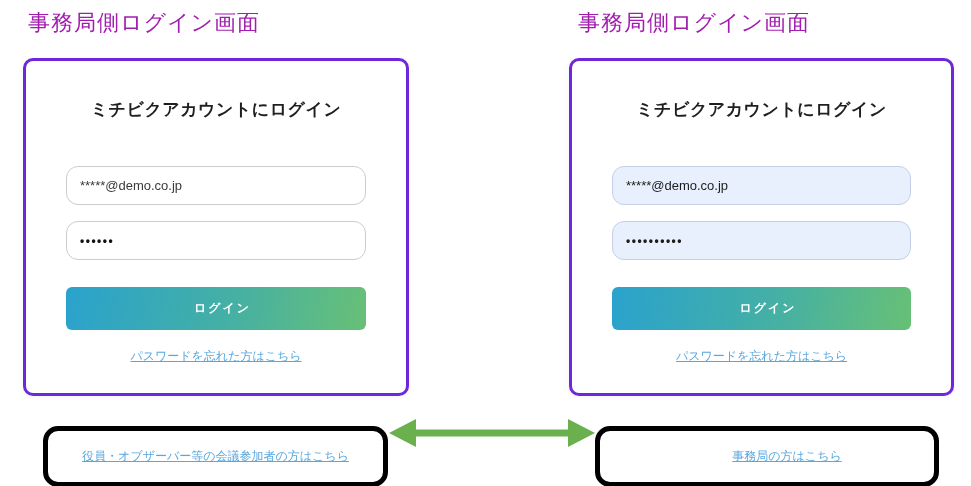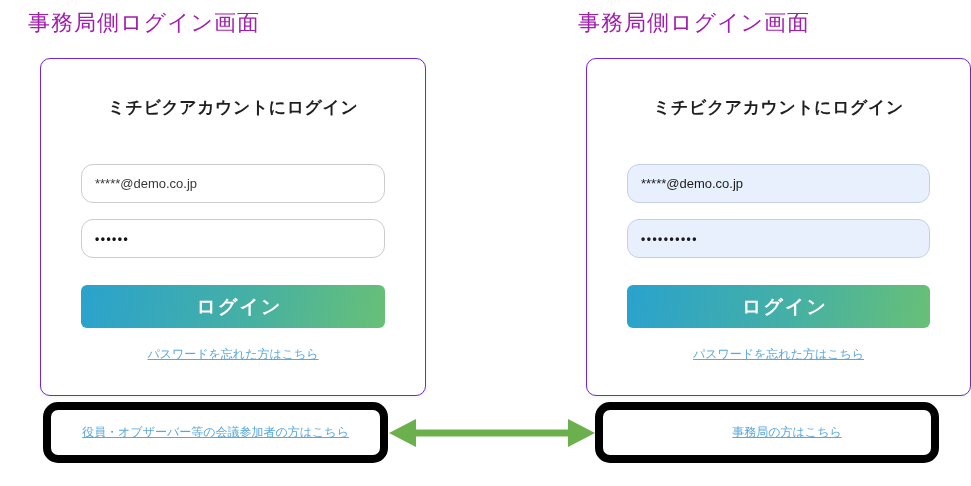--- a/index.html
+++ b/index.html
@@ -24,24 +24,23 @@
   }
   .heading-left  { left: 28px; }
   .heading-right { left: 578px; }
 
   .card {
     position: absolute;
     top: 58px;
     width: 386px;
     height: 338px;
     background: #ffffff;
-    border: 1px solid #6d28d9;
+    border: 3px solid #6d28d9;
     border-radius: 10px;
     box-shadow: 0 1px 5px rgba(0,0,0,0.06);
-    margin-left: 17px;
   }
   .card-left  { left: 23px; }
   .card-right { left: 569px; width: 385px; }
 
   .card-title {
     margin-top: 37px;
     text-align: center;
     font-size: 17px;
     font-weight: bold;
     color: #1f1f1f;
@@ -76,39 +75,39 @@
   }
   .login-btn {
     display: block;
     width: 100%;
     height: 43px;
     margin-top: 27px;
     border: none;
     border-radius: 6px;
     background: linear-gradient(100deg, #2aa2cd 0%, #45b0a4 55%, #68c076 100%);
     color: #ffffff;
-    font-size: 19px;
+    font-size: 12px;
     font-weight: bold;
     letter-spacing: 2px;
     cursor: pointer;
     font-family: inherit;
     padding-left: 13px;
   }
   .forgot-row { margin-top: 16px; text-align: center; }
   a.blue-link {
     color: #58a7de;
     font-size: 12px;
     text-decoration: underline;
     cursor: pointer;
   }
   .switch-box {
     position: absolute;
-    top: 402px;
+    top: 426px;
     height: 61px;
-    border: 8px solid #000000;
+    border: 5px solid #000000;
     border-radius: 15px;
     background: #ffffff;
     display: flex;
     align-items: center;
     justify-content: center;
   }
   .switch-left  { left: 43px;  width: 345px; }
   .switch-right { left: 595px; width: 344px; padding-left: 40px; }
 
   .arrow-wrap {

